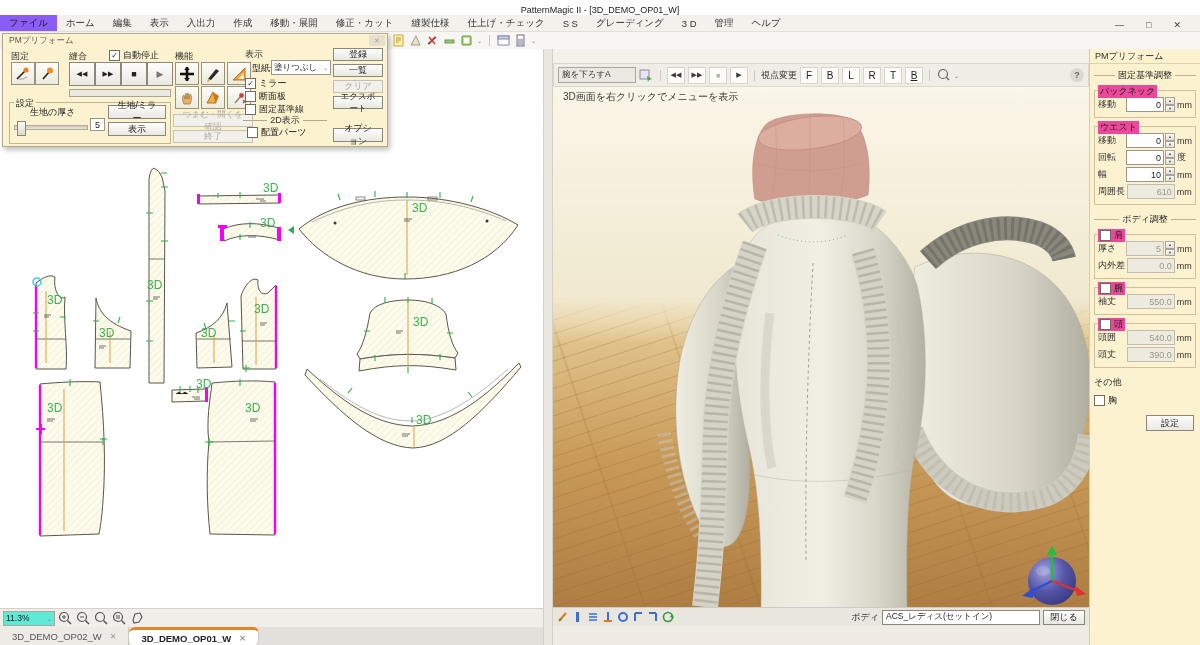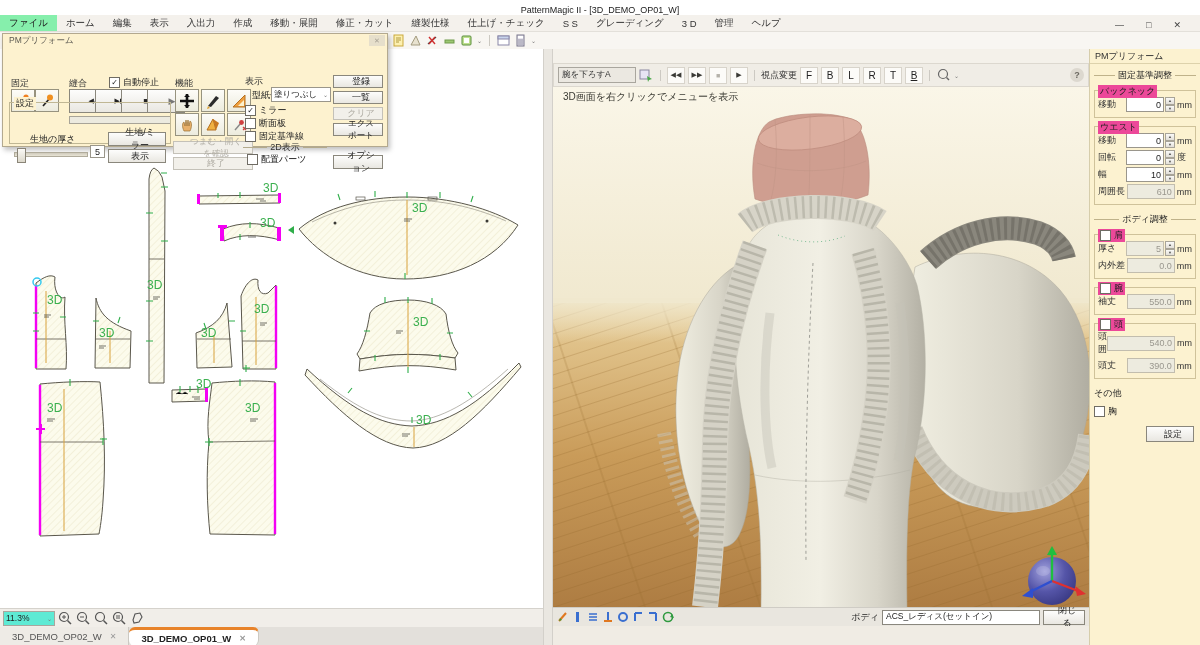--- a/index.html
+++ b/index.html
@@ -5,21 +5,21 @@
   html,body{margin:0;padding:0;background:#888;}
   .window{position:relative;width:1200px;height:645px;background:#f0ede8;overflow:hidden;
     font-family:"Liberation Sans",sans-serif;font-size:10px;color:#222;}
   
   .titlebar{height:15px;background:#fff;display:flex;align-items:center;gap:5px;padding:0 5px;flex-direction:column;}
   .app-icon{width:10px;height:10px;background:linear-gradient(135deg,#f08a4b,#c0392b);border-radius:1px;}
   .title-text{font-size:9px;color:#222;}
   .win-controls{margin-left:auto;display:flex;gap:22px;padding-right:14px;font-size:9px;color:#444;}
   .menubar{height:16px;background:#f4f1ec;display:flex;align-items:stretch;border-bottom:1px solid #e3e0da;}
   .menu-item{padding:0 9px;display:flex;align-items:center;font-size:9.5px;color:#333;}
-  .menu-item.active{background:#86efac;color:#222;}
+  .menu-item.active{background:#8b5cf6;color:#222;}
   .toolbar{height:17px;background:#f8f6f2;display:flex;align-items:center;gap:4px;padding-left:392px;}
   .tb-sep{width:1px;height:11px;background:#ccc9c2;margin:0 3px;}
   .tb-caret{font-size:6px;color:#777;}
   
   .content{display:flex;height:597px;}
   .pane-2d{width:546px;position:relative;background:#fff;overflow:hidden;}
   .splitter{width:8px;background:#eae7e1;border-left:1px solid #d3d0ca;border-right:1px solid #d3d0ca;}
   .pane-3d{width:536px;display:flex;flex-direction:column;background:#f4f1ea;}
   .pane3d-top{height:14px;}
   .toolbar3d{height:22px;background:#f0ede6;border:1px solid #dcd8cf;display:flex;align-items:center;gap:3px;padding:0 4px;font-size:9px;color:#333;}
@@ -29,31 +29,31 @@
   .view-btn{width:16px;height:15px;background:#fcfbf8;border:1px solid #d8d4cb;display:flex;align-items:center;justify-content:center;font-size:10px;color:#222;}
   .view-btn.u{text-decoration:underline;}
   .help-btn{margin-left:auto;width:14px;height:14px;border-radius:50%;background:#dcd8cf;color:#6a675f;display:flex;align-items:center;justify-content:center;font-size:9px;font-weight:bold;}
   .viewport{position:relative;flex:1;overflow:hidden;}
   .hint{position:absolute;top:3px;left:10px;font-size:10px;color:#3a3a33;}
   .bottombar3d{height:18px;background:#e9e6df;border-top:1px solid #cfccc5;display:flex;align-items:center;gap:3px;padding:0 4px;}
   .body-label{margin-left:auto;font-size:9px;}
   .body-input{width:150px;height:13px;background:#fff;border:1px solid #8a877e;font-size:8.5px;display:flex;align-items:center;padding:0 3px;}
   .pane3d-foot{height:20px;background:#f0ece4;}
   
-  .btn{background:linear-gradient(#fdfdfc,#e9e7e1);border:1px solid #8a877c;display:flex;align-items:center;justify-content:center;font-size:9px;color:#222;padding-left:12px;}
+  .btn{background:linear-gradient(#fdfdfc,#e9e7e1);border:1px solid #8a877c;display:flex;align-items:center;justify-content:center;font-size:9px;color:#222;}
   .btn.disabled{color:#b0ada4;border-color:#c4c1b8;background:#f2f0ea;}
   .cb{width:9px;height:9px;background:#fff;border:1px solid #6f6c64;display:inline-flex;align-items:center;justify-content:center;font-size:8px;line-height:8px;color:#222;flex:none;}
   .num{display:flex;align-items:center;margin-left:auto;}
   .num .val{width:34px;height:13px;background:#fff;border:1px solid #9a968c;font-size:9px;display:flex;align-items:center;justify-content:flex-end;padding-right:2px;}
   .num.dis .val{background:#edebdf;color:#9a978e;border-color:#c2bdae;}
   .spin{width:10px;height:15px;display:flex;flex-direction:column;margin-left:1px;}
   .spin span{flex:1;background:linear-gradient(#fafaf8,#e2dfd8);border:1px solid #a8a498;font-size:4px;line-height:5px;display:flex;align-items:center;justify-content:center;color:#555;}
   
   .dialog{position:absolute;left:2px;top:33px;width:384px;height:112px;background:#fdf2cf;border:1px solid #b3a98f;box-shadow:2px 3px 5px rgba(0,0,0,.25);z-index:50;font-size:9px;}
-  .dialog .abs{position:absolute;margin-top:27px;}
+  .dialog .abs{position:absolute;}
   .dlg-title{position:absolute;top:1px;left:6px;color:#5a5850;font-size:8.5px;}
   .dlg-close{position:absolute;top:1px;right:2px;width:16px;height:11px;background:#e6dfcb;color:#a8a295;display:flex;align-items:center;justify-content:center;font-size:7px;}
   .icon-btn{width:22px;height:21px;background:linear-gradient(#fdfcf8,#ecebdd);border:1px solid #97937f;display:flex;align-items:center;justify-content:center;}
   .grp-label{color:#333;}
   .fieldset{position:absolute;border:1px solid #c0b794;}
   .fieldset .leg{position:absolute;top:-6px;left:4px;background:#fdf2cf;padding:0 2px;}
   .progress{background:#eceadf;border:1px solid #a8a498;}
   .slider-track{height:3px;background:linear-gradient(#cfcabb,#e8e4d6);border:1px solid #b0ab9b;}
   .slider-handle{position:absolute;top:-5px;width:7px;height:13px;background:linear-gradient(#fbfaf6,#dcd8cb);border:1px solid #8a8578;}
   .select{background:#fff;border:1px solid #9a968a;display:flex;align-items:center;font-size:8.5px;padding:0 2px;justify-content:space-between;}
@@ -614,21 +614,21 @@
       </div>
 
       <div class="sb-group">
         <span class="leg">
             <span class="cb"></span>
           <span>頭</span>
           </span>
         <div class="sb-row">
           <span class="lbl">頭囲</span>
           <span class="num dis">
-            <span class="val" style="width:44px;padding-left:20px;">540.0</span>
+            <span class="val" style="width:44px;">540.0</span>
           </span>
           <span class="unit">mm</span>
         </div>
         <div class="sb-row">
           <span class="lbl">頭丈</span>
           <span class="num dis">
             <span class="val" style="width:44px;">390.0</span>
           </span>
           <span class="unit">mm</span>
         </div>

